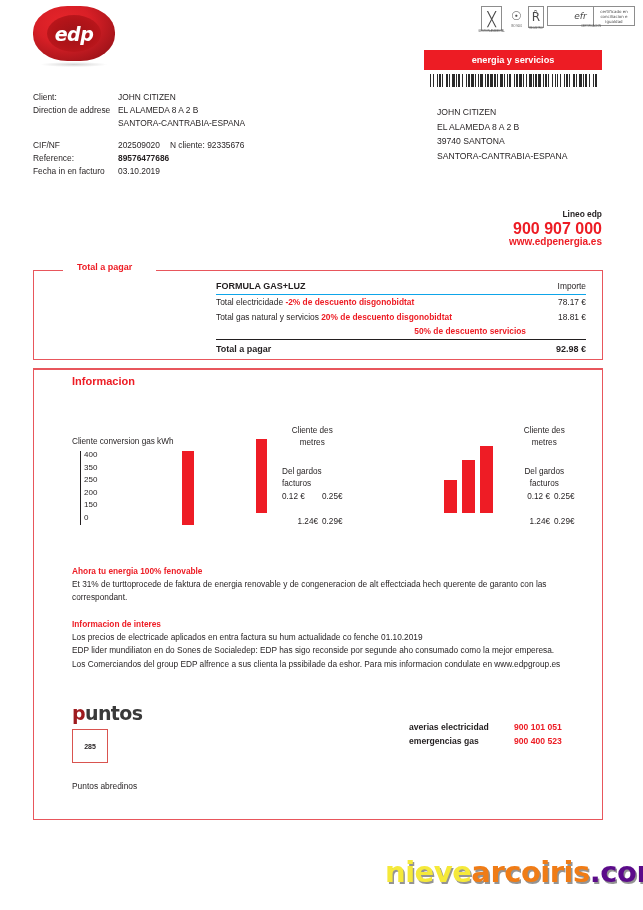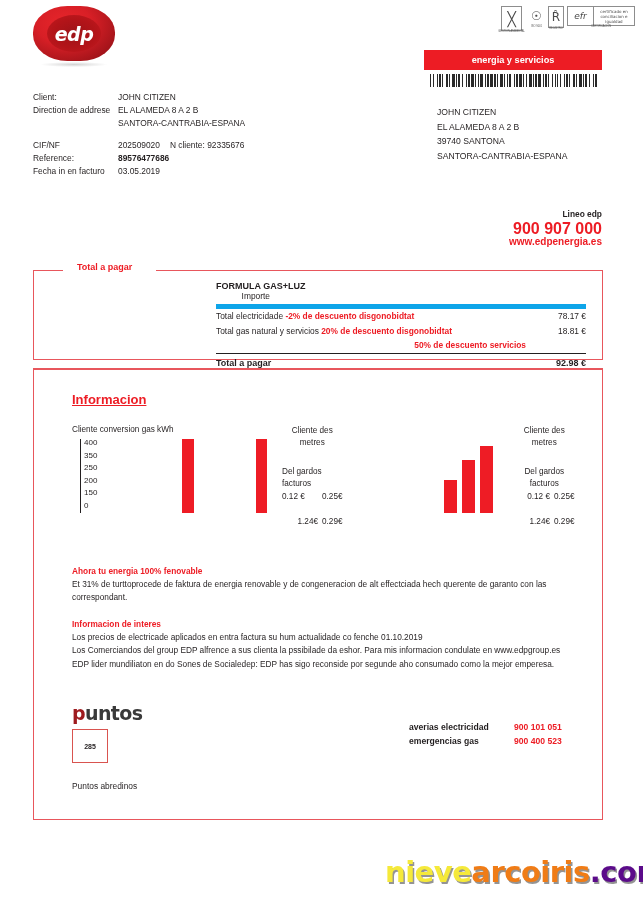--- a/index.html
+++ b/index.html
@@ -47,21 +47,21 @@
 
   .certs { position: absolute; right: 8px; top: 6px; display: flex; gap: 3px; align-items: flex-start; }
   .cert-box {
     border: 1px solid #8d8d8d; background: #fff;
     display: flex; align-items: center; justify-content: center;
     color: #4a4a4a; font-family: "DejaVu Sans", sans-serif;
   }
   .cert-a { width: 21px; height: 25px; font-size: 14px; }
   .cert-b { width: 17px; height: 20px; font-size: 12px; border: none; }
   .cert-c { width: 16px; height: 22px; font-size: 12px; }
-  .cert-d { width: 26px; height: 18px; font-size: 9px; font-style: italic; }
+  .cert-d { width: 26px; height: 18px; font-size: 9px; font-style: italic; margin-left: 20px; }
   .cert-e { width: 40px; height: 18px; font-size: 4px; line-height: 1.25; padding: 1px 2px; text-align: center; }
   .cert-cap { font-size: 2.6px; text-align: center; color: #555; line-height: 1.1; }
   .cert-col { display: flex; flex-direction: column; align-items: center; }
 
   
   .addr-left { position: absolute; left: 33px; top: 91px; font-size: 8.4px; line-height: 13.1px; }
   .addr-left .row { display: flex; }
   .addr-left .lab { width: 85px; color: #231f20; }
   .addr-left .val { color: #231f20; }
   .addr-left .val.bold { font-weight: bold; }
@@ -93,41 +93,41 @@
     content: ""; position: absolute; top: 0; height: 1.4px; background: #e8565c;
   }
   .box-total::before { left: -1.4px; width: 30px; }
   .box-total::after { left: 122px; right: -1.4px; }
   .box-total-title {
     position: absolute; left: 38px; top: -8px; font-size: 9px; font-weight: bold; color: #ed1c24;
     background: #ffffff; padding: 0 5px;
   }
   .tbl { position: absolute; left: 182px; top: 8px; width: 370px; font-size: 8.4px; }
   .tbl .trow { display: flex; align-items: baseline; justify-content: space-between; padding: 2.5px 0; }
-  .tbl .thead { font-weight: bold; font-size: 9px; border-bottom: 5px solid #0ea5e9; padding-bottom: 3px; flex-direction: column; }
+  .tbl .thead { font-weight: bold; font-size: 9px; border-bottom: 1px solid #0ea5e9; padding-bottom: 3px; }
   .tbl .thead .amt { font-weight: normal; font-size: 8.4px; }
   .tbl .desc { flex: 1; }
   .tbl .amt { width: 54px; text-align: right; }
   .tbl .red { color: #ed1c24; font-weight: bold; margin-top: 24px; }
   .tbl .sub-red { display: flex; justify-content: flex-end; padding-right: 60px; margin-top: 1px; }
   .tbl .tfoot { border-top: 1.4px solid #231f20; font-weight: bold; font-size: 9px; padding-top: 4px; margin-top: 3px; }
 
   
   .box-info {
     position: absolute; left: 33px; top: 368px; width: 570px; height: 452px;
     border: 1.4px solid #e8565c; border-top: 2.4px solid #e8565c;
   }
-  .info-title { position: absolute; left: 38px; top: 22px; font-size: 13px; font-weight: bold; color: #ed1c24; text-decoration: underline; }
+  .info-title { position: absolute; left: 38px; top: 5px; font-size: 11px; font-weight: bold; color: #ed1c24; }
 
   
   .charts { position: absolute; left: 0; top: 55px; width: 570px; height: 110px; }
   .chart { position: absolute; }
   .chart-title { font-size: 8.2px; color: #231f20; white-space: nowrap; }
 
-  .c1wrap { left: 38px; top: 0; }
+  .c1wrap { left: 38px; top: 12px; }
   .c1 .axis { position: absolute; left: 8px; top: 14px; width: 1.4px; height: 74px; background: #231f20; }
   .c1 .ticks { position: absolute; left: 12px; top: 12px; font-size: 8px; line-height: 12.6px; }
   .c1 .bar { position: absolute; left: 110px; top: 14px; width: 12px; height: 74px; background: #ee1c25; }
 
   .c2wrap { left: 222px; top: 0; }
   .c2 .bar { position: absolute; left: 0; top: 14px; width: 11px; height: 74px; background: #ee1c25; }
   .c2 .labels { position: absolute; left: 26px; top: 0; }
 
   .c3wrap { left: 410px; top: 0; }
   .c3 .bars { position: absolute; left: 0; top: 14px; width: 52px; height: 74px; display: flex; align-items: flex-end; gap: 5px; }
@@ -231,21 +231,21 @@
       <span class="lab">CIF/NF</span>
       <span class="val">202509020</span>
       <span class="val sub">N cliente: 92335676</span>
     </div>
     <div class="row">
       <span class="lab">Reference:</span>
       <span class="val bold">89576477686</span>
     </div>
     <div class="row">
       <span class="lab">Fecha in en facturo</span>
-      <span class="val">03.05.2019</span>
+      <span class="val">03.10.2019</span>
     </div>
   </div>
 
   <div class="brand-band">energia y servicios</div>
   <div class="barcode"><i style="width:1px;background:#2a2a2a"></i><i style="width:2px;background:transparent"></i><i style="width:1px;background:#2a2a2a"></i><i style="width:3px;background:transparent"></i><i style="width:1px;background:#2a2a2a"></i><i style="width:1px;background:transparent"></i><i style="width:2px;background:#2a2a2a"></i><i style="width:1px;background:transparent"></i><i style="width:1px;background:#2a2a2a"></i><i style="width:3px;background:transparent"></i><i style="width:2px;background:#2a2a2a"></i><i style="width:1px;background:transparent"></i><i style="width:1px;background:#2a2a2a"></i><i style="width:2px;background:transparent"></i><i style="width:3px;background:#2a2a2a"></i><i style="width:1px;background:transparent"></i><i style="width:1px;background:#2a2a2a"></i><i style="width:1px;background:transparent"></i><i style="width:2px;background:#2a2a2a"></i><i style="width:2px;background:transparent"></i><i style="width:1px;background:#2a2a2a"></i><i style="width:3px;background:transparent"></i><i style="width:1px;background:#2a2a2a"></i><i style="width:1px;background:transparent"></i><i style="width:2px;background:#2a2a2a"></i><i style="width:1px;background:transparent"></i><i style="width:3px;background:#2a2a2a"></i><i style="width:1px;background:transparent"></i><i style="width:1px;background:#2a2a2a"></i><i style="width:2px;background:transparent"></i><i style="width:1px;background:#2a2a2a"></i><i style="width:1px;background:transparent"></i><i style="width:3px;background:#2a2a2a"></i><i style="width:2px;background:transparent"></i><i style="width:1px;background:#2a2a2a"></i><i style="width:1px;background:transparent"></i><i style="width:2px;background:#2a2a2a"></i><i style="width:1px;background:transparent"></i><i style="width:3px;background:#2a2a2a"></i><i style="width:1px;background:transparent"></i><i style="width:2px;background:#2a2a2a"></i><i style="width:1px;background:transparent"></i><i style="width:1px;background:#2a2a2a"></i><i style="width:2px;background:transparent"></i><i style="width:3px;background:#2a2a2a"></i><i style="width:1px;background:transparent"></i><i style="width:1px;background:#2a2a2a"></i><i style="width:2px;background:transparent"></i><i style="width:1px;background:#2a2a2a"></i><i style="width:1px;background:transparent"></i><i style="width:2px;background:#2a2a2a"></i><i style="width:3px;background:transparent"></i><i style="width:1px;background:#2a2a2a"></i><i style="width:1px;background:transparent"></i><i style="width:2px;background:#2a2a2a"></i><i style="width:1px;background:transparent"></i><i style="width:3px;background:#2a2a2a"></i><i style="width:1px;background:transparent"></i><i style="width:1px;background:#2a2a2a"></i><i style="width:2px;background:transparent"></i><i style="width:1px;background:#2a2a2a"></i><i style="width:2px;background:transparent"></i><i style="width:3px;background:#2a2a2a"></i><i style="width:1px;background:transparent"></i><i style="width:1px;background:#2a2a2a"></i><i style="width:1px;background:transparent"></i><i style="width:2px;background:#2a2a2a"></i><i style="width:1px;background:transparent"></i><i style="width:3px;background:#2a2a2a"></i><i style="width:2px;background:transparent"></i><i style="width:1px;background:#2a2a2a"></i><i style="width:1px;background:transparent"></i><i style="width:2px;background:#2a2a2a"></i><i style="width:1px;background:transparent"></i><i style="width:1px;background:#2a2a2a"></i><i style="width:3px;background:transparent"></i><i style="width:1px;background:#2a2a2a"></i><i style="width:2px;background:transparent"></i><i style="width:1px;background:#2a2a2a"></i><i style="width:1px;background:transparent"></i><i style="width:1px;background:#2a2a2a"></i><i style="width:2px;background:transparent"></i><i style="width:1px;background:#2a2a2a"></i><i style="width:3px;background:transparent"></i><i style="width:1px;background:#2a2a2a"></i><i style="width:1px;background:transparent"></i><i style="width:2px;background:#2a2a2a"></i><i style="width:1px;background:transparent"></i><i style="width:1px;background:#2a2a2a"></i><i style="width:3px;background:transparent"></i><i style="width:2px;background:#2a2a2a"></i><i style="width:1px;background:transparent"></i><i style="width:1px;background:#2a2a2a"></i><i style="width:2px;background:transparent"></i><i style="width:3px;background:#2a2a2a"></i><i style="width:1px;background:transparent"></i><i style="width:1px;background:#2a2a2a"></i><i style="width:1px;background:transparent"></i><i style="width:2px;background:#2a2a2a"></i><i style="width:2px;background:transparent"></i><i style="width:1px;background:#2a2a2a"></i><i style="width:3px;background:transparent"></i><i style="width:1px;background:#2a2a2a"></i><i style="width:1px;background:transparent"></i><i style="width:2px;background:#2a2a2a"></i><i style="width:1px;background:transparent"></i></div>
 
   <div class="addr-right">
     <div>JOHN CITIZEN</div>
     <div>EL ALAMEDA 8 A 2 B</div>
     <div>39740 SANTONA</div>
@@ -349,22 +349,22 @@
     </div>
 
     <div class="info-text blk-renov">
       <div class="h">Ahora  tu energia 100% fenovable</div>
       <div>Et 31% de turttoprocede de faktura de energia renovable y de congeneracion de alt effectciada hech querente de garanto con las correspondant.</div>
     </div>
 
     <div class="info-text blk-interes">
       <div class="h">Informacion de interes</div>
       <div>Los precios de electricade aplicados en entra factura su hum actualidade co fenche 01.10.2019</div>
+      <div>EDP lider mundiliaton en do Sones de Socialedep: EDP has sigo reconside por segunde aho consumado como la mejor emperesa.</div>
       <div>Los Comerciandos del group EDP alfrence a sus clienta la pssibilade da eshor. Para mis informacion condulate en www.edpgroup.es</div>
-      <div>EDP lider mundiliaton en do Sones de Socialedep: EDP has sigo reconside por segunde aho consumado como la mejor emperesa.</div>
     </div>
 
     <div class="puntos">
       <div class="puntos-logo">
         <span class="p">p</span><span class="rest">untos</span>
       </div>
       <div class="puntos-box">
         <span>285</span>
       </div>
       <div class="puntos-cap">Puntos abredinos</div>

